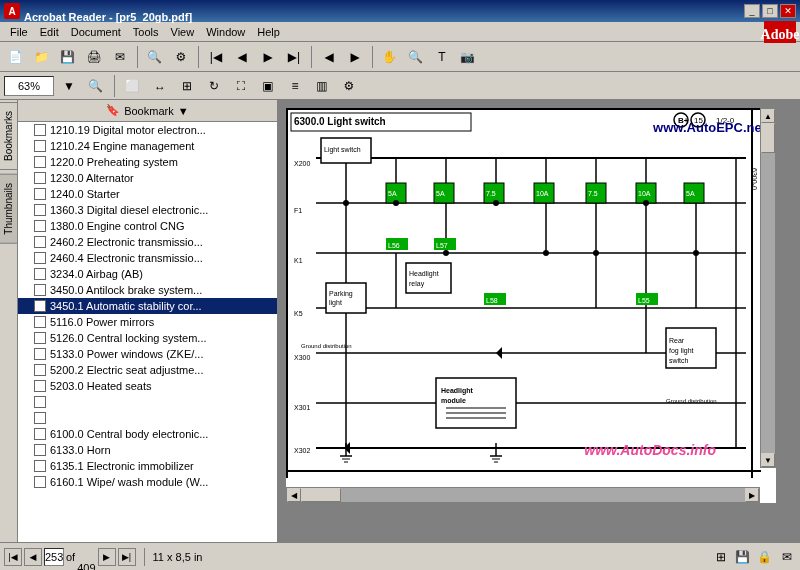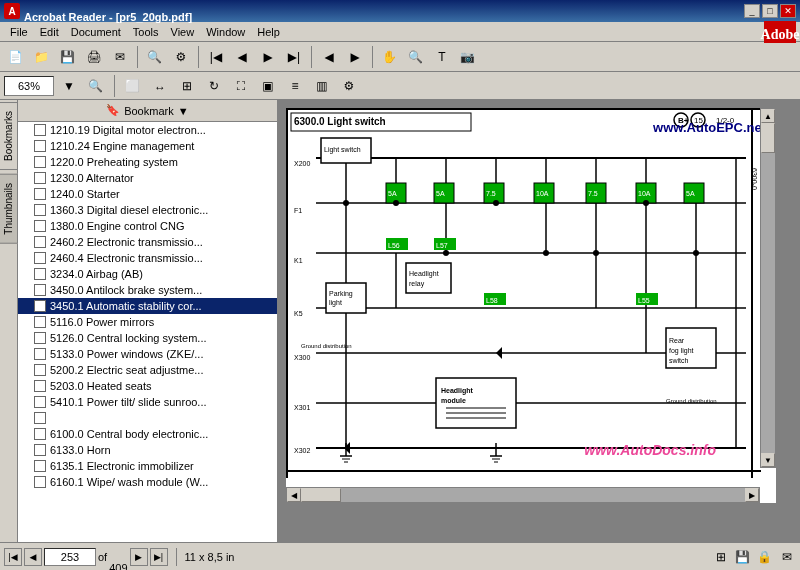--- a/index.html
+++ b/index.html
@@ -152,21 +152,21 @@
       height: 28px;
       display: flex;
       align-items: center;
       padding: 0 4px;
       border-top: 1px solid #808080;
       gap: 4px;
       font-size: 11px;
     }
     .status-nav { display: flex; align-items: center; gap: 2px; }
     .status-btn { width: 18px; height: 18px; background: #d4d0c8; border: 1px solid #808080; display: flex; align-items: center; justify-content: center; cursor: pointer; font-size: 9px; }
-    .page-input { width: 52px; height: 18px; border: 1px inset #808080; text-align: center; font-size: 11px; background: white; }
+    .page-input { width: 20px; height: 18px; border: 1px inset #808080; text-align: center; font-size: 11px; background: white; }
     .status-sep { width: 1px; height: 18px; background: #808080; margin: 0 4px; }
     .status-icons { display: flex; gap: 4px; margin-left: auto; }
     .status-icon { width: 18px; height: 18px; border: 1px solid transparent; display: flex; align-items: center; justify-content: center; font-size: 12px; }
 
     
     .circuit-container {
       position: relative;
       width: 490px;
       height: 395px;
       background: white;
@@ -335,21 +335,20 @@
       <div class="bookmark-item">
           <div class="bm-icon"></div>
           <span>5200.2 Electric seat adjustme...</span>
         </div>
       <div class="bookmark-item">
           <div class="bm-icon"></div>
           <span>5203.0 Heated seats</span>
         </div>
       <div class="bookmark-item">
           <div class="bm-icon"></div>
-          <span>5410.1 Power tilt/ slide sunroo...</span>
         </div>
       <div class="bookmark-item">
           <div class="bm-icon"></div>
         </div>
       <div class="bookmark-item">
           <div class="bm-icon"></div>
           <span>6100.0 Central body electronic...</span>
         </div>
       <div class="bookmark-item">
           <div class="bm-icon"></div>

